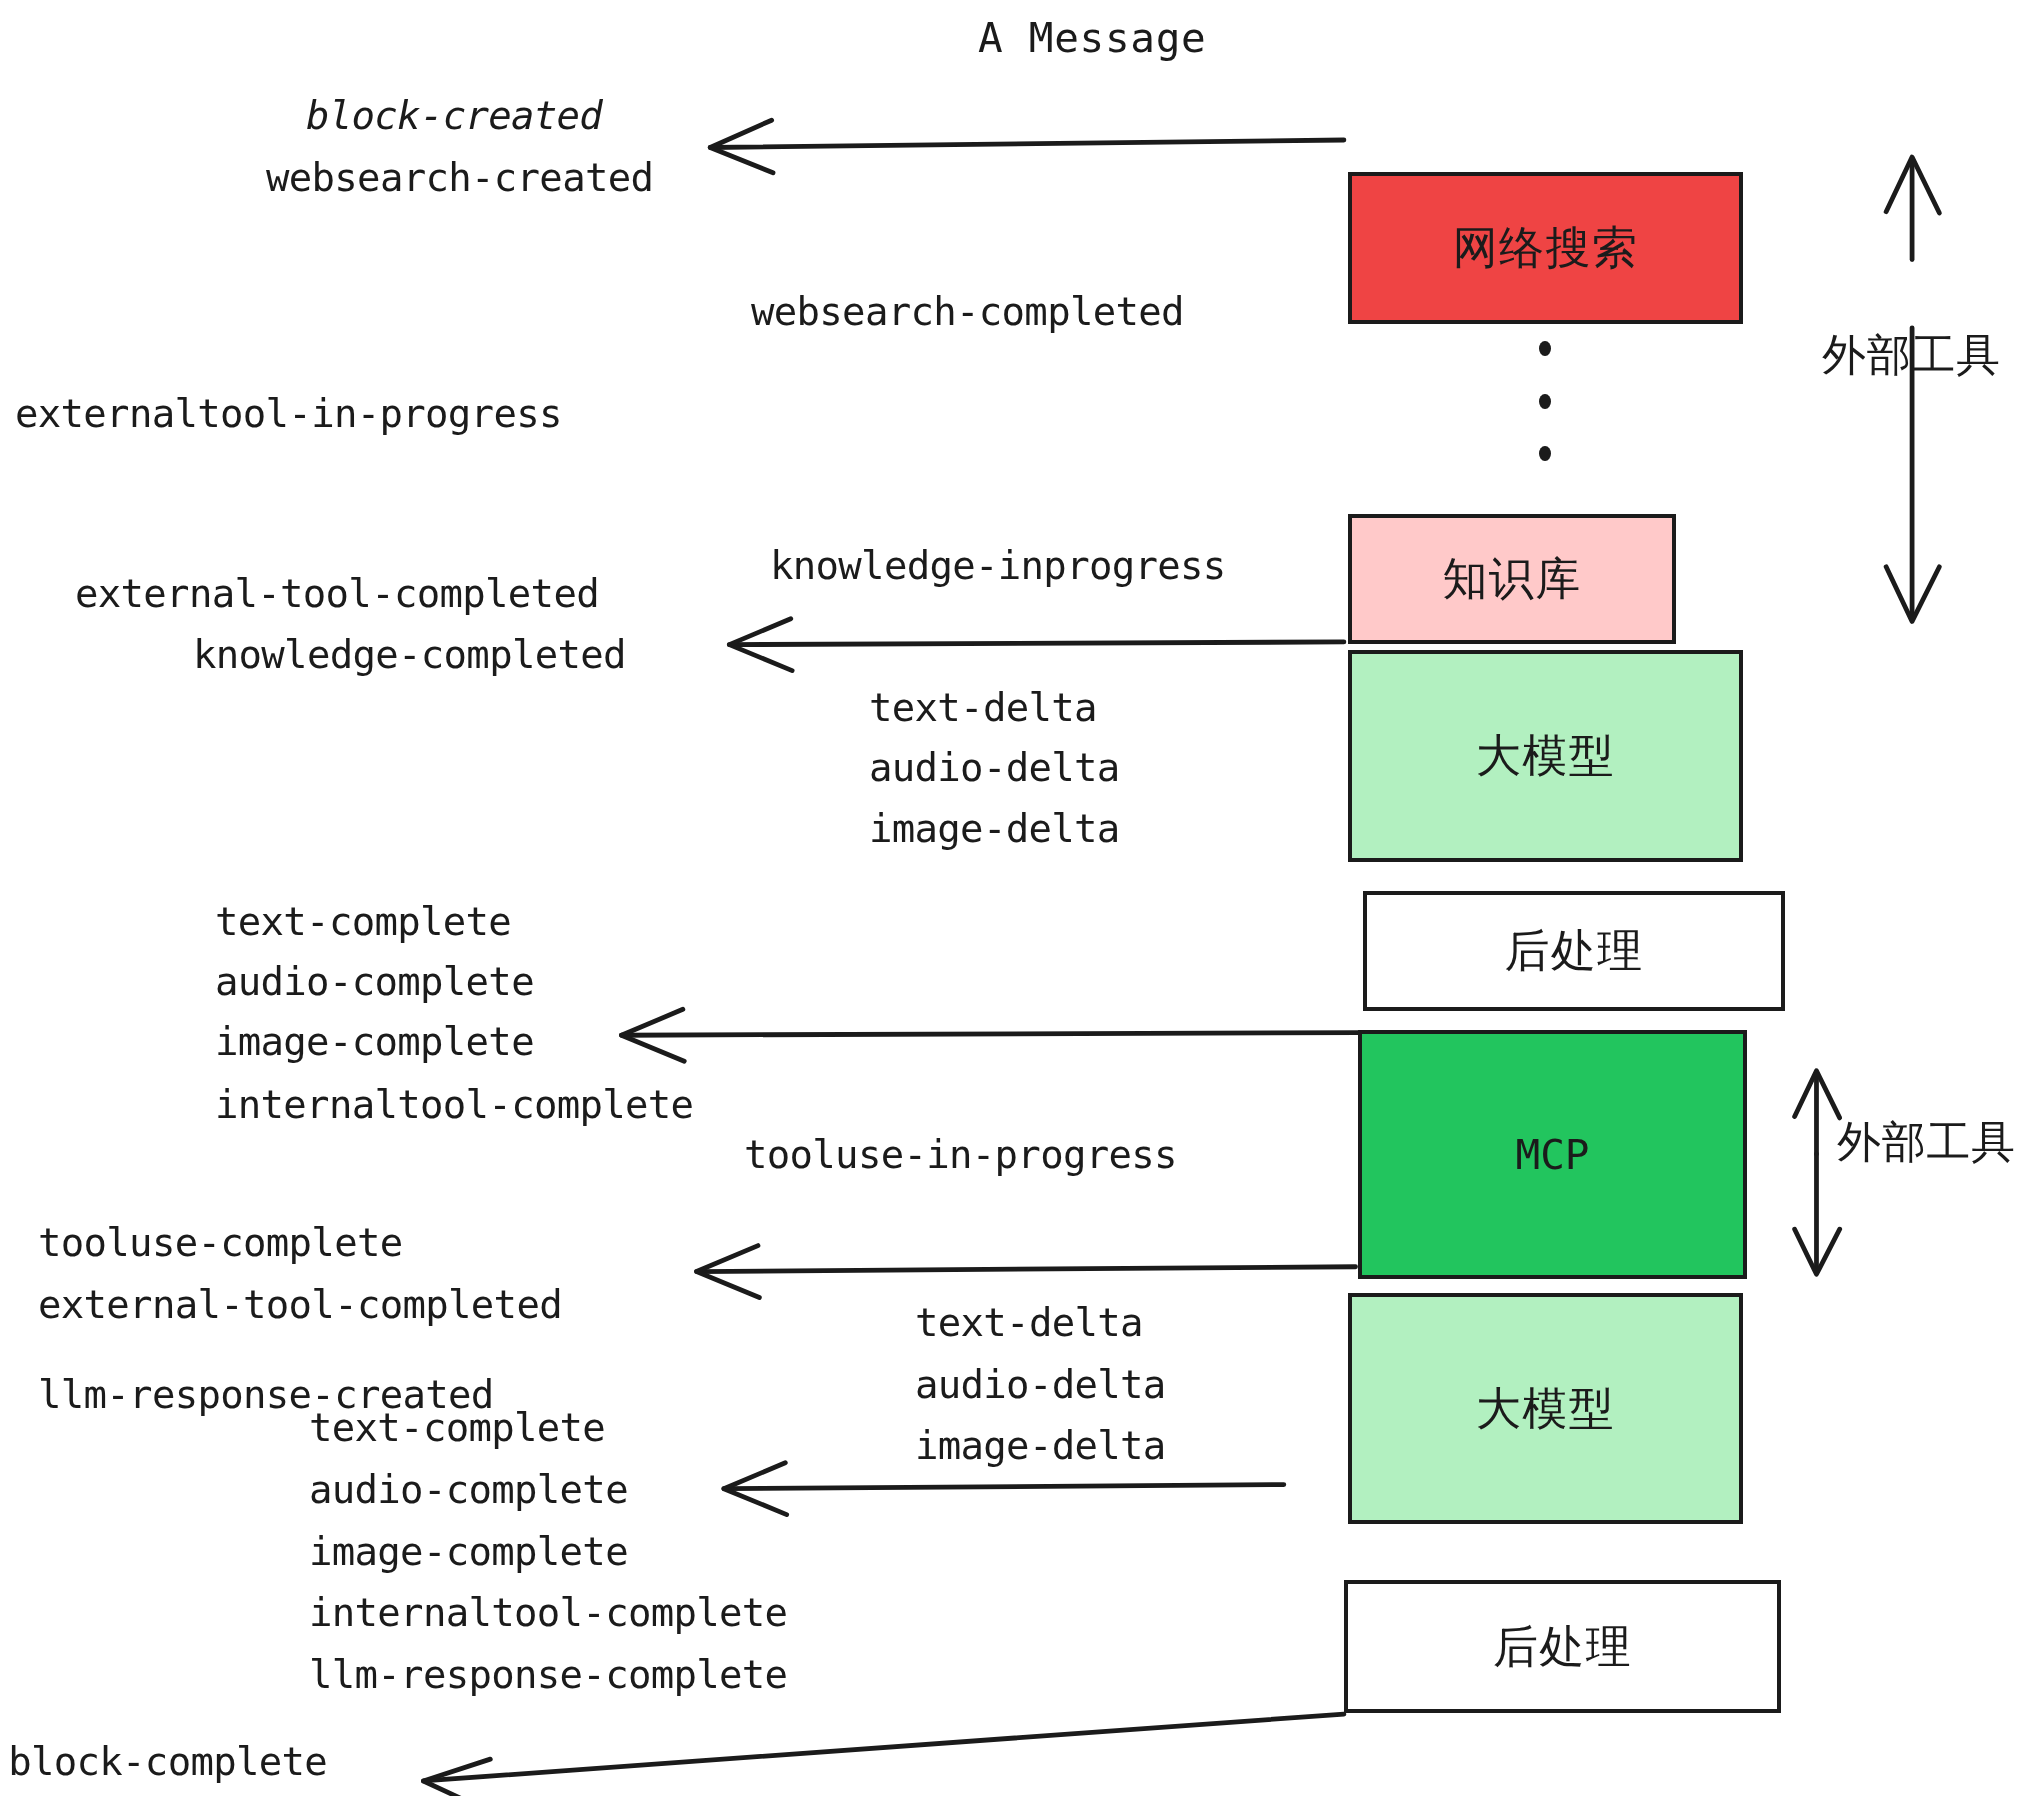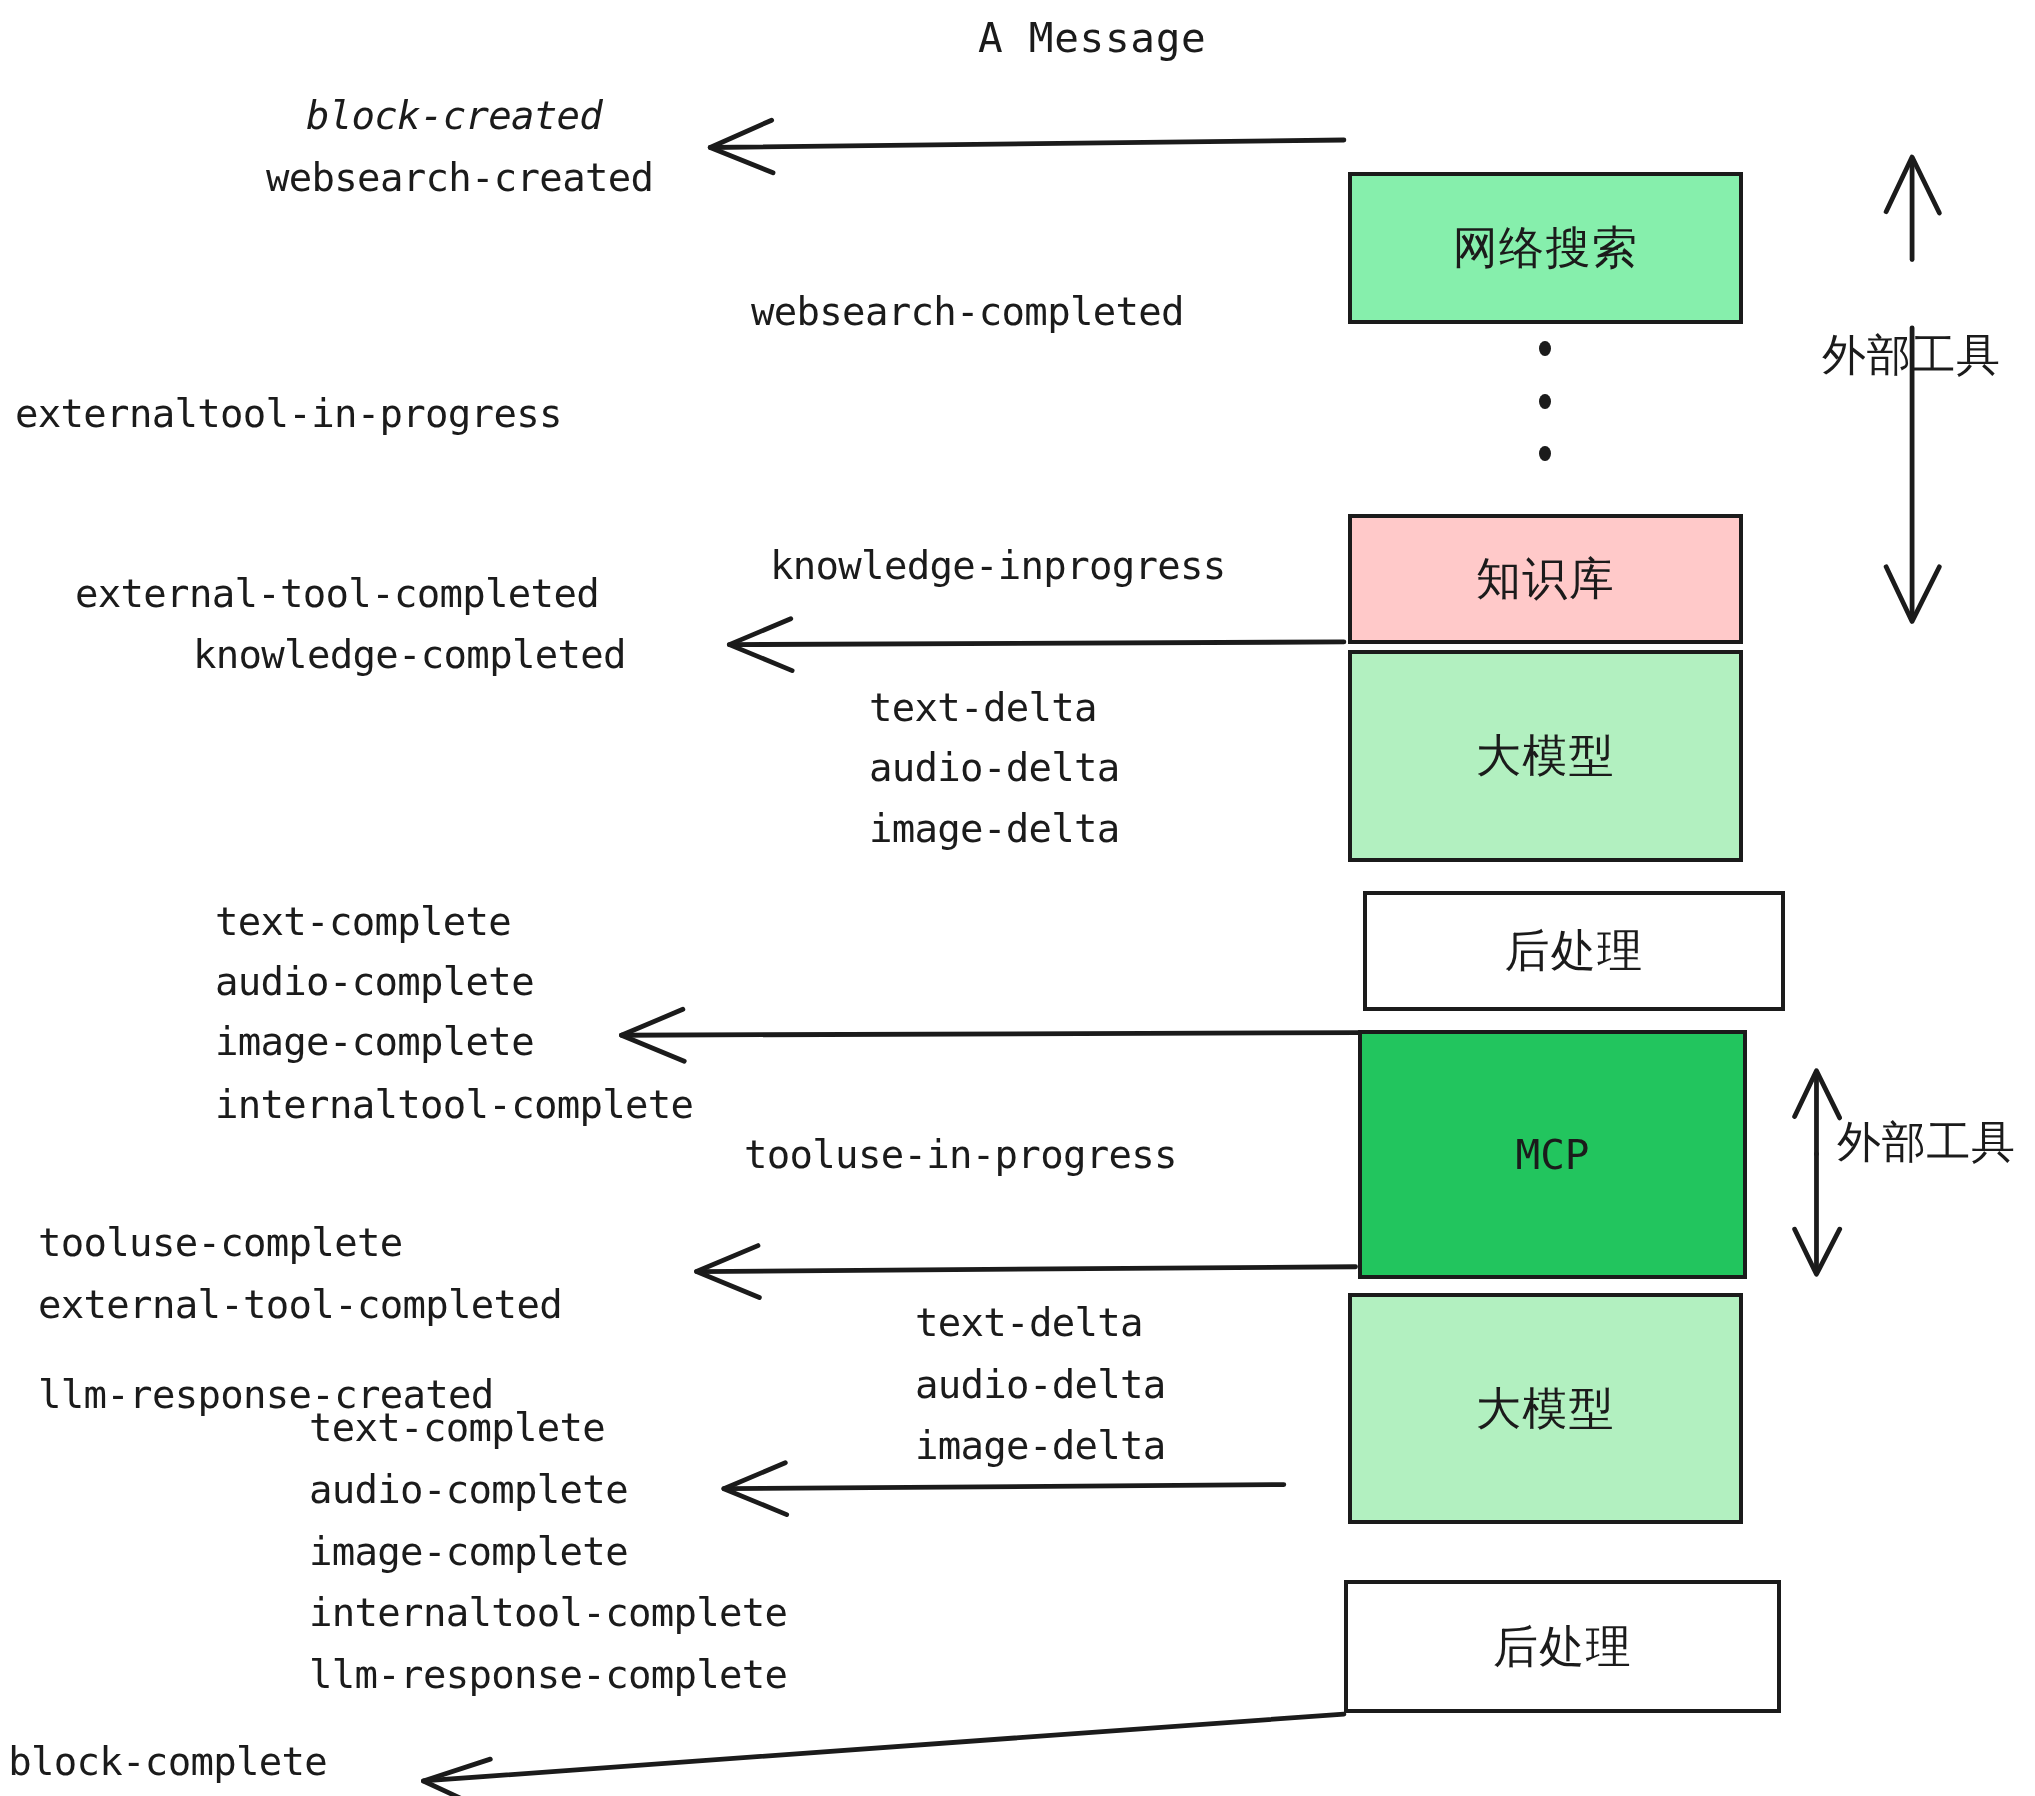--- a/index.html
+++ b/index.html
@@ -108,31 +108,31 @@
     <g>
       <line x1="2660" y1="1690" x2="2660" y2="1572"></line>
       <polyline points="2628,1635 2660,1568 2694,1637"></polyline>
       <line x1="2660" y1="1690" x2="2660" y2="1862"></line>
       <polyline points="2628,1800 2660,1866 2694,1800"></polyline>
     </g>
   </svg>
 
   <div class="title" style="left:978px; top:13.7px;">A Message</div>
 
-  <div class="box" style="left:1348px; top:172px; width:395px; height:152px; background:#86efac;">
+  <div class="box" style="left:1348px; top:172px; width:395px; height:152px; background:#ef4444;">
     <span class="btxt">网络搜索</span>
   </div>
 
   <div class="dots" style="left:1539px; top:341px; width:12.3px; height:120px;">
     <i></i>
       <i></i>
       <i></i>
   </div>
 
-  <div class="box" style="left:1348px; top:514px; width:395px; height:130px; background:#ffc9c9;">
+  <div class="box" style="left:1348px; top:514px; width:328px; height:130px; background:#ffc9c9;">
     <span class="btxt">知识库</span>
   </div>
 
   <div class="box" style="left:1348px; top:650px; width:395px; height:212px; background:#b2f0c0;">
     <span class="btxt">大模型</span>
   </div>
 
   <div class="box" style="left:1363px; top:891px; width:422px; height:120px; background:#ffffff;">
     <span class="btxt">后处理</span>
   </div>

